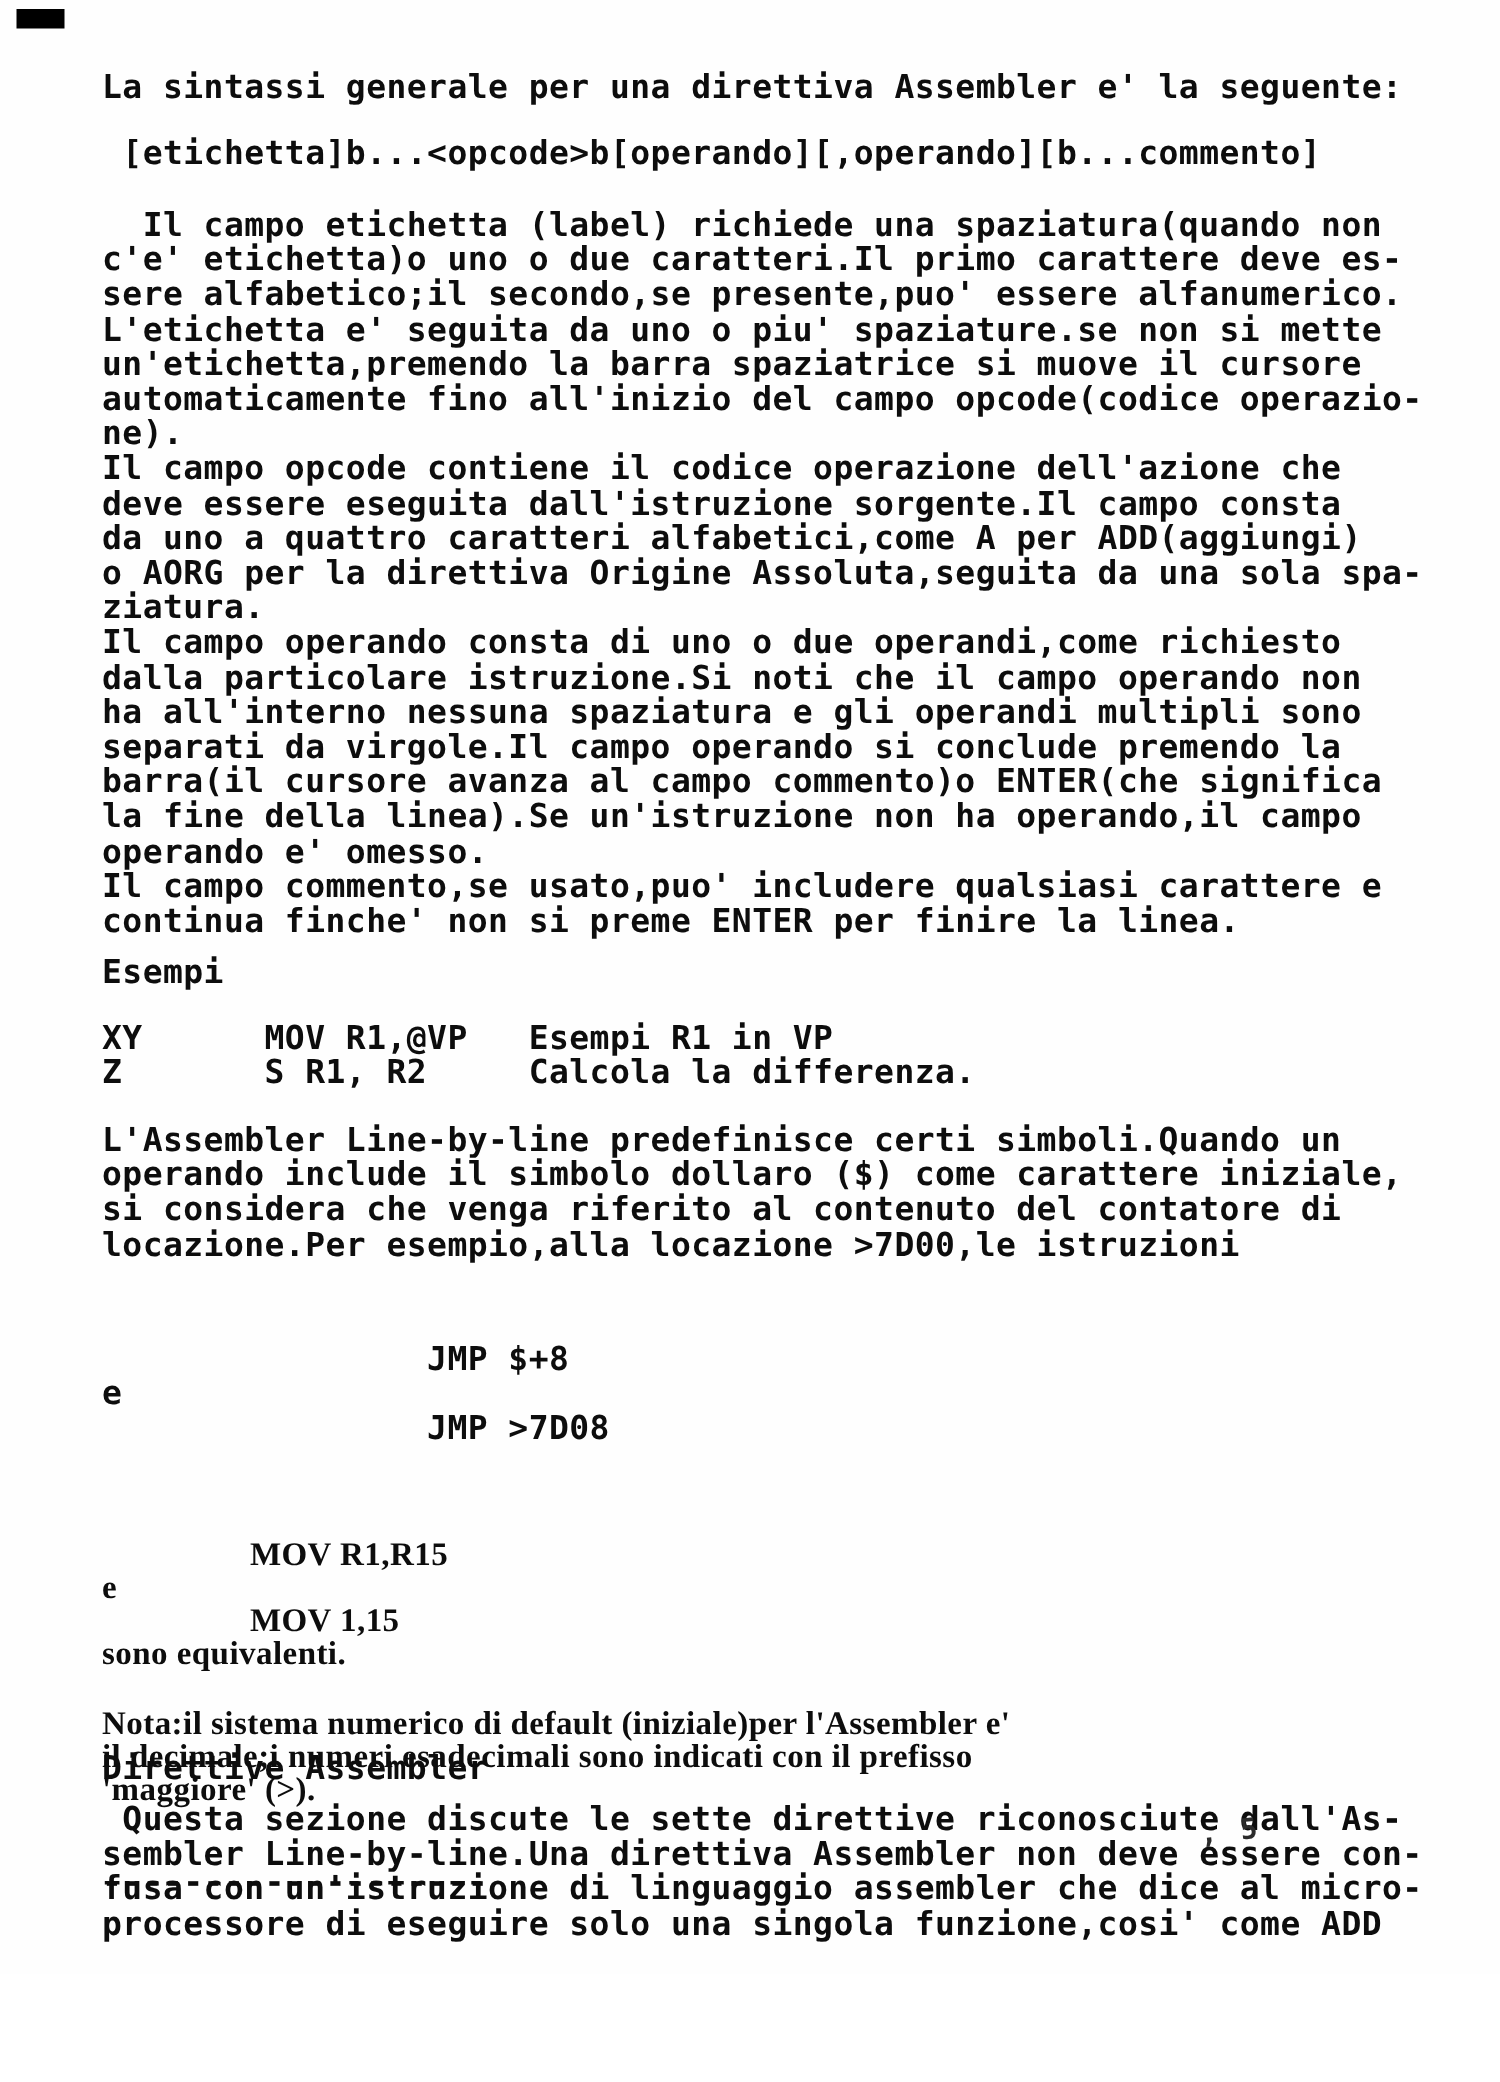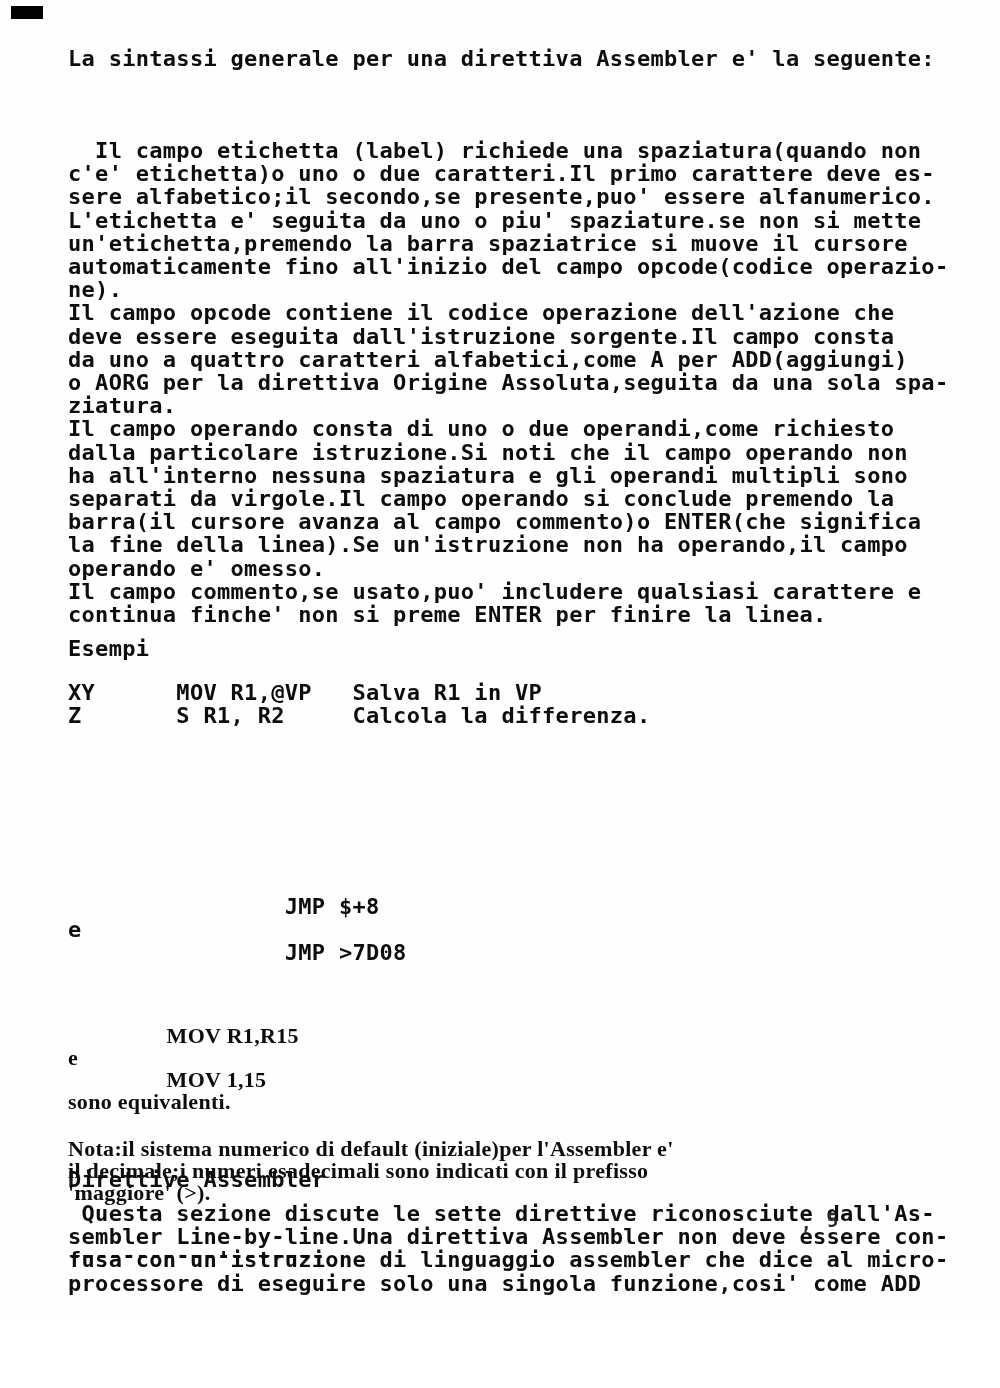--- a/index.html
+++ b/index.html
@@ -51,20 +51,21 @@
 </style>
 </head>
 <body>
 
 <div class="page">
 
   <div class="corner-mark"></div>
 
   <pre class="t" style="top:47px">La sintassi generale per una direttiva Assembler e' la seguente:</pre>
 
+  <pre class="t" style="top:91px"> [etichetta]b...&lt;opcode&gt;b[operando][,operando][b...commento]</pre>
 
   <pre class="t lh23" style="top:139px">  Il campo etichetta (label) richiede una spaziatura(quando non
 c'e' etichetta)o uno o due caratteri.Il primo carattere deve es-
 sere alfabetico;il secondo,se presente,puo' essere alfanumerico.
 L'etichetta e' seguita da uno o piu' spaziature.se non si mette
 un'etichetta,premendo la barra spaziatrice si muove il cursore
 automaticamente fino all'inizio del campo opcode(codice operazio-
 ne).
 Il campo opcode contiene il codice operazione dell'azione che
 deve essere eseguita dall'istruzione sorgente.Il campo consta
@@ -76,23 +77,27 @@
 ha all'interno nessuna spaziatura e gli operandi multipli sono
 separati da virgole.Il campo operando si conclude premendo la
 barra(il cursore avanza al campo commento)o ENTER(che significa
 la fine della linea).Se un'istruzione non ha operando,il campo
 operando e' omesso.
 Il campo commento,se usato,puo' includere qualsiasi carattere e
 continua finche' non si preme ENTER per finire la linea.</pre>
 
   <pre class="t" style="top:637px">Esempi</pre>
 
-  <pre class="t lh23" style="top:681px">XY      MOV R1,@VP   Salva R1 in VP
+  <pre class="t lh23" style="top:681px">XY      MOV R1,@VP   Esempi R1 in VP
 Z       S R1, R2     Calcola la differenza.</pre>
 
+  <pre class="t lh23" style="top:749px">L'Assembler Line-by-line predefinisce certi simboli.Quando un
+operando include il simbolo dollaro ($) come carattere iniziale,
+si considera che venga riferito al contenuto del contatore di
+locazione.Per esempio,alla locazione &gt;7D00,le istruzioni</pre>
 
   <pre class="t lh23" style="top:895px">                JMP $+8
 e
                 JMP &gt;7D08</pre>
 
 
   <pre class="t lh22" style="top:1025px">                 MOV R1,R15
 e
                  MOV 1,15
 sono equivalenti.</pre>

